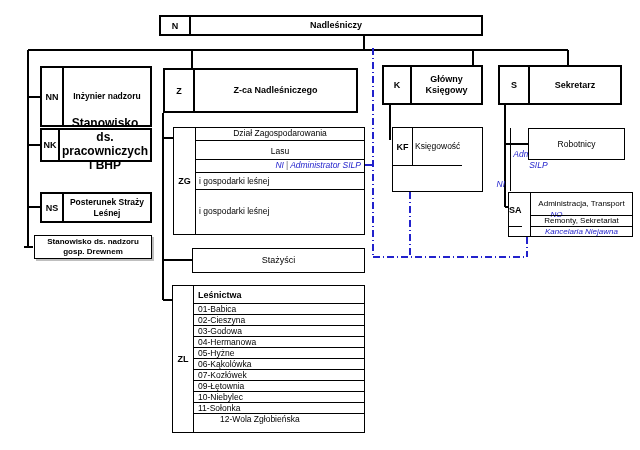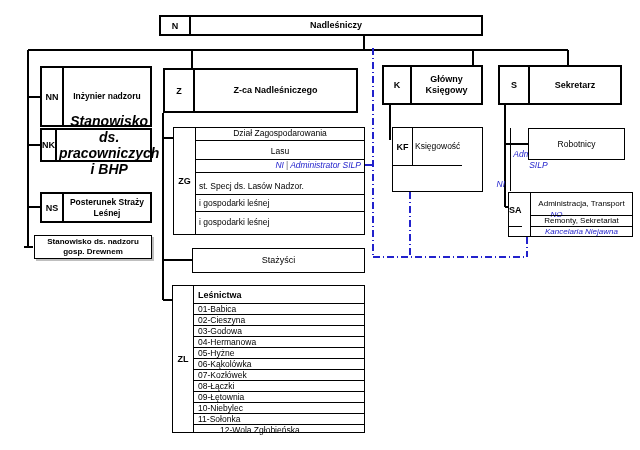--- a/index.html
+++ b/index.html
@@ -73,21 +73,21 @@
     <div class="labelcell">Nadleśniczy</div>
   </div>
 
   <div class="box" style="left:40px;top:66px;width:112px;height:61px;">
     <div class="codecell" style="width:22px;">NN</div>
     <div class="labelcell" style="font-size:8.5px;">Inżynier nadzoru</div>
   </div>
 
   <div class="box" style="left:40px;top:128px;width:112px;height:34px;">
     <div class="codecell" style="width:22px;">NK</div>
-    <div class="labelcell" style="font-size:14px;line-height:1.15;font-style:italic;">Stanowisko ds. pracowniczych i BHP</div>
+    <div class="labelcell" style="font-size:12px;line-height:1.15;">Stanowisko ds. pracowniczych i BHP</div>
   </div>
 
   <div class="box" style="left:40px;top:192px;width:112px;height:31px;">
     <div class="codecell" style="width:22px;">NS</div>
     <div class="labelcell" style="font-size:8.5px;">Posterunek Straży Leśnej</div>
   </div>
 
   <div class="box thin shadowed" style="left:34px;top:235px;width:118px;height:24px;">
     <div class="labelcell" style="font-size:8px;line-height:1.2;">Stanowisko ds. nadzoru gosp. Drewnem</div>
   </div>
@@ -100,42 +100,40 @@
   <div class="box thin" style="left:173px;top:127px;width:192px;height:108px;">
     <div class="codecell" style="width:22px;">ZG</div>
     <div class="rows">
       <div class="row bb center" style="height:13px;">Dział Zagospodarowania</div>
       <div class="row bb center bottom" style="height:19px;">Lasu</div>
       <div class="row bb right blue" style="height:13px;">
         <span class="ni-code">NI</span>
         <span class="sep">|</span>
         <span class="silp">Administrator SILP</span>
       </div>
-      <div class="row bb bottom" style="height:22px;">st. Specj ds. Lasów Nadzor.</div>
       <div class="row bb bottom" style="height:17px;">i gospodarki leśnej</div>
       <div class="row" style="flex:1;">i gospodarki leśnej</div>
     </div>
   </div>
 
   <div class="box thin" style="left:192px;top:248px;width:173px;height:25px;">
     <div class="labelcell plain">Stażyści</div>
   </div>
 
   <div class="box thin" style="left:172px;top:285px;width:193px;height:148px;">
     <div class="codecell" style="width:21px;">ZL</div>
     <div class="list">
       <div class="hdr">Leśnictwa</div>
       <div class="li">01-Babica</div>
       <div class="li">02-Cieszyna</div>
       <div class="li">03-Godowa</div>
       <div class="li">04-Hermanowa</div>
       <div class="li">05-Hyżne</div>
       <div class="li">06-Kąkolówka</div>
       <div class="li">07-Kozłówek</div>
-      <div class="li">08-Łączki</div>
       <div class="li">09-Łętownia</div>
       <div class="li">10-Niebylec</div>
       <div class="li">11-Sołonka</div>
       <div class="li">12-Wola Zgłobieńska</div>
     </div>
   </div>
 
   <div class="box" style="left:382px;top:65px;width:101px;height:40px;">
     <div class="codecell" style="width:28px;">K</div>
     <div class="labelcell">Główny Księgowy</div>

